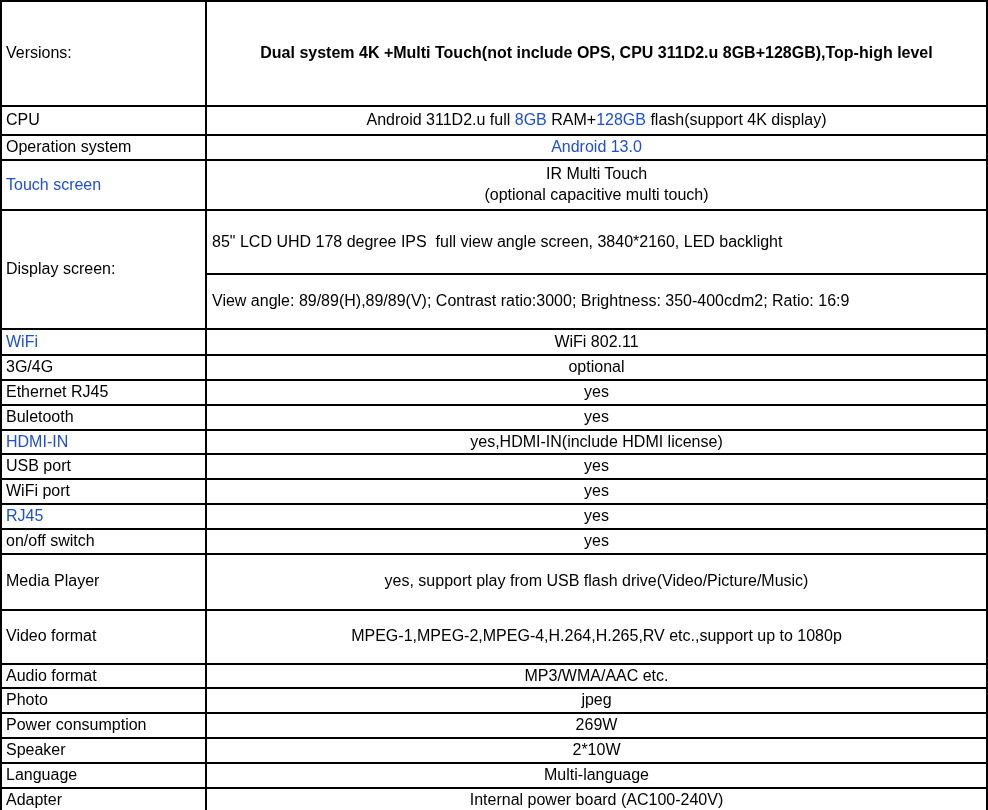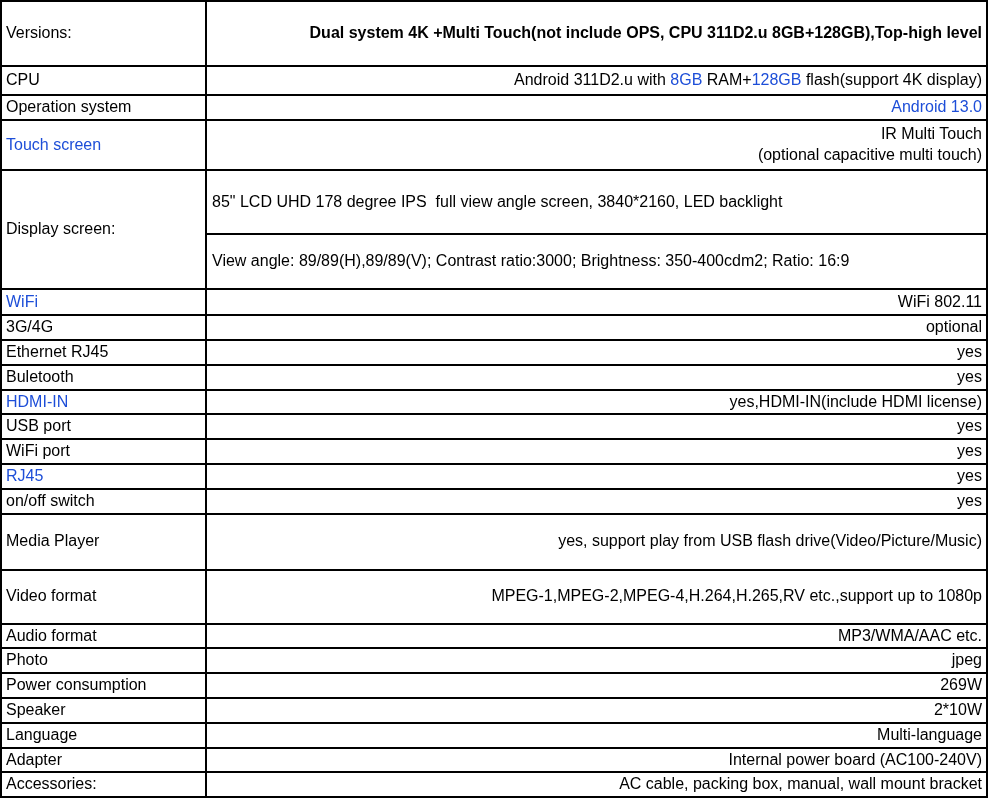--- a/index.html
+++ b/index.html
@@ -20,46 +20,46 @@
     padding: 1px 4px;
     vertical-align: middle;
     overflow: hidden;
     line-height: 1.3;
   }
   td.label {
     text-align: left;
     padding-left: 6px;
   }
   td.value {
-    text-align: right;
+    text-align: center;
   }
   td.value.left {
     text-align: left;
     padding-left: 5px;
     white-space: pre-wrap;
   }
   .red  { color: #1d4ed8; }
   .bold { font-weight: bold; }
 </style>
 </head>
 <body>
 
 <table class="spec">
   <colgroup>
     <col style="width:205px">
     <col>
   </colgroup>
   <tbody id="spec-body">
-      <tr style="height: 65px; margin-left: 33px;">
+      <tr style="height: 105px; margin-left: 33px;">
         <td class="label">Versions:</td>
         <td class="value"><span class="bold ">Dual system 4K +Multi Touch(not include OPS, CPU 311D2.u 8GB+128GB),Top-high level</span></td>
       </tr>
       <tr style="height: 29px;">
         <td class="label">CPU</td>
-        <td class="value"><span class="">Android 311D2.u with </span><span class="red">8GB</span><span class=""> RAM+</span><span class="red">128GB</span><span class=""> flash(support 4K display)</span></td>
+        <td class="value"><span class="">Android 311D2.u full </span><span class="red">8GB</span><span class=""> RAM+</span><span class="red">128GB</span><span class=""> flash(support 4K display)</span></td>
       </tr>
       <tr style="height: 25px; padding-left: 20px;">
         <td class="label">Operation system</td>
         <td class="value"><span class="red">Android 13.0</span></td>
       </tr>
       <tr style="height: 50px;">
         <td class="label red">Touch screen</td>
         <td class="value">
           <div>IR Multi Touch</div>
           <div>(optional capacitive multi touch)</div>

